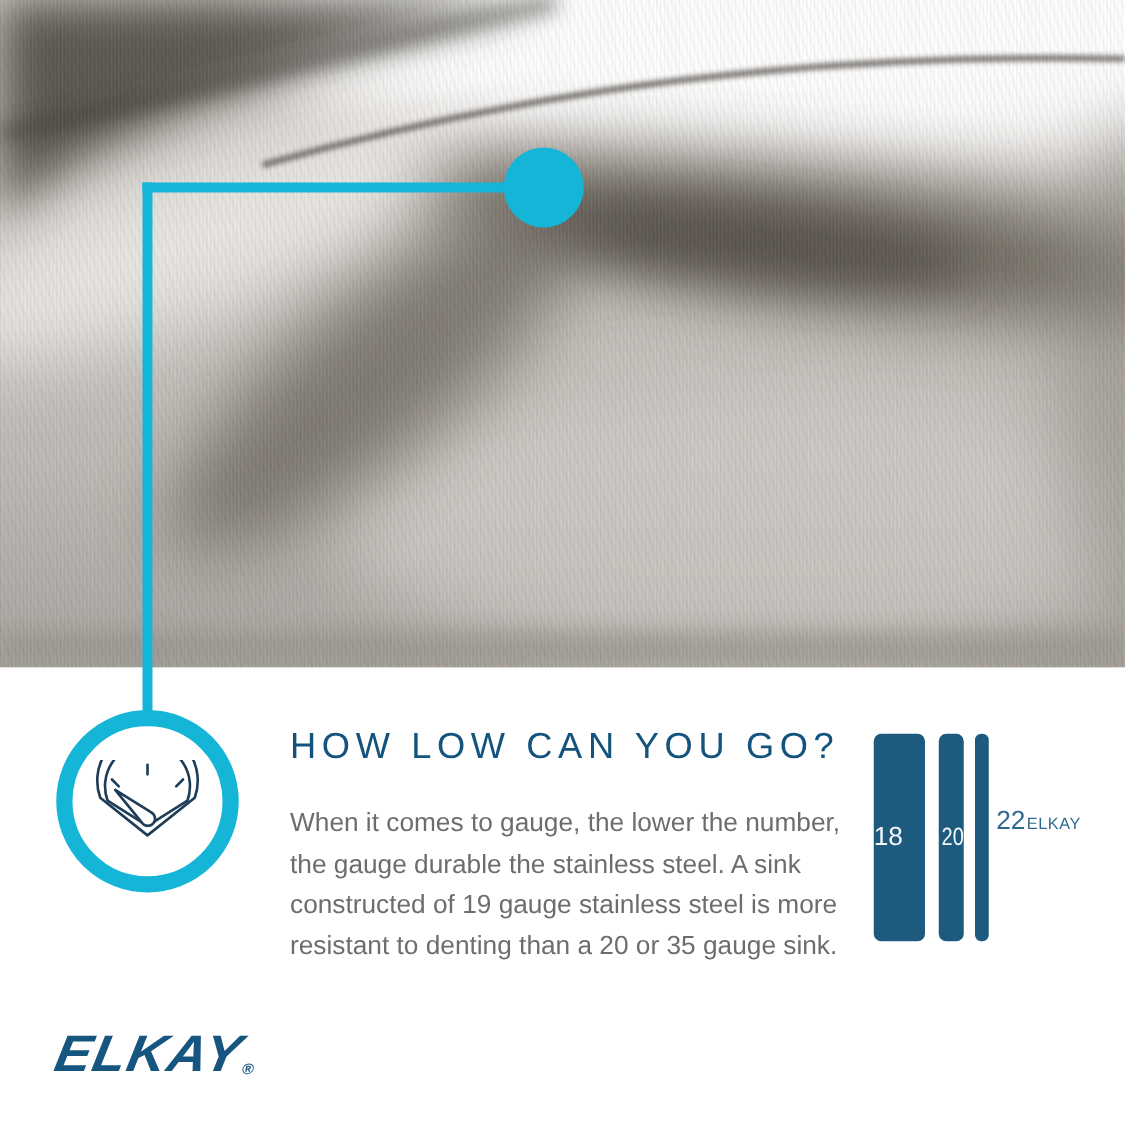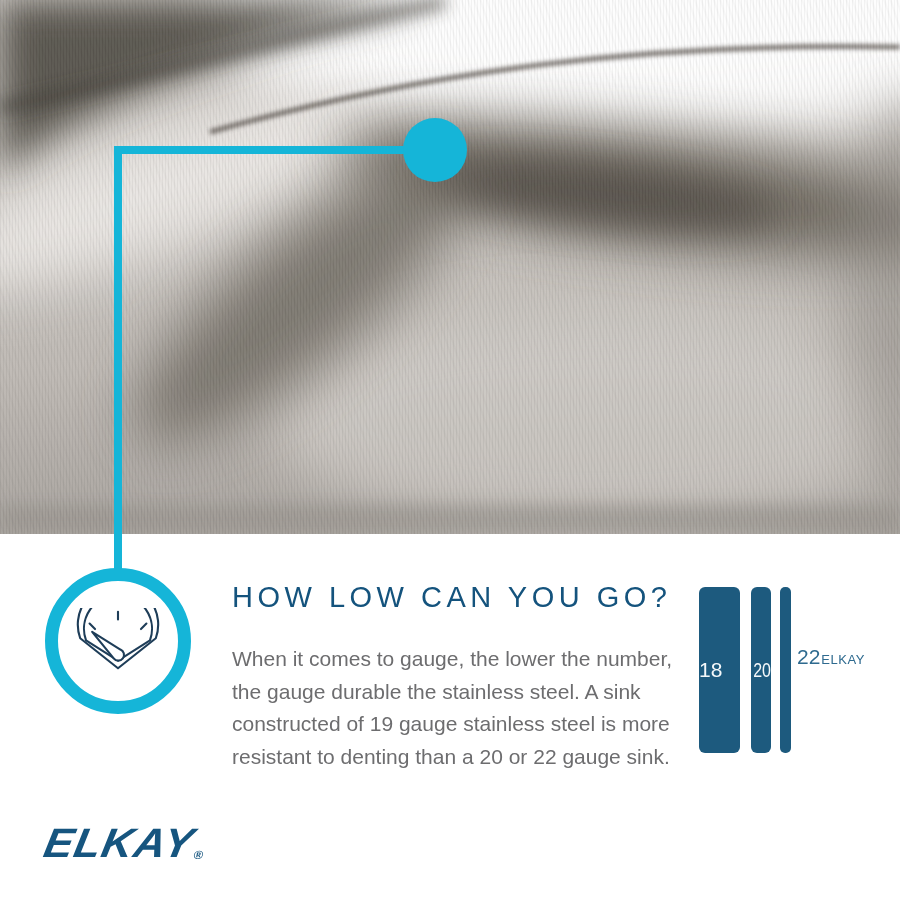--- a/index.html
+++ b/index.html
@@ -125,21 +125,21 @@
         <path d="M23,25 L52.5,43.4 A6,6 0 1 1 45.5,52.6 Z" fill="#ffffff"></path>
       </g>
     </svg>
   </div>
 
   <div class="headline">HOW LOW CAN YOU GO?</div>
   <div class="body-copy">
     <div class="line">When it comes to gauge, the lower the number,</div>
     <div class="line">the gauge durable the stainless steel. A sink</div>
     <div class="line">constructed of 19 gauge stainless steel is more</div>
-    <div class="line">resistant to denting than a 20 or 22 gauge sink.</div>
+    <div class="line">resistant to denting than a 20 or 35 gauge sink.</div>
   </div>
 
   <div class="bar bar-18">
     <span>18</span>
   </div>
   <div class="bar bar-20">
     <span>20</span>
   </div>
   <div class="bar bar-22"></div>
   <div class="gauge-unit">

